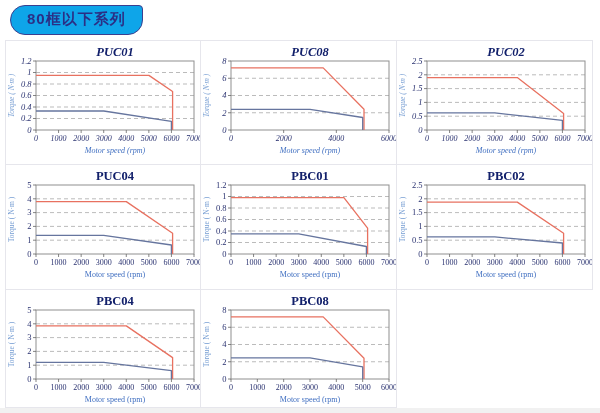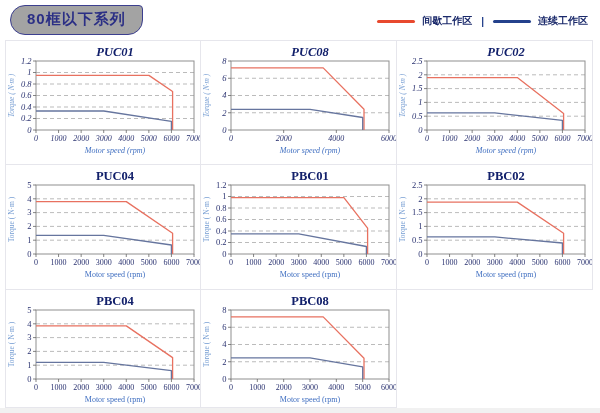--- a/index.html
+++ b/index.html
@@ -7,21 +7,21 @@
               font-family:"Liberation Sans", sans-serif; }
   .page { position:relative; width:600px; height:413px; background:#fff; }
 
   
   .series-tag {
     position:absolute; left:10px; top:5px;
     padding:4px 16px 5px 16px;
     border:1.6px solid #3c3f8f;
     border-radius:15px 4px 15px 15px;
     color:#2b2f85; font-weight:bold; font-size:15px; letter-spacing:1px;
-    background:#a3a3a3;
+    background:#0ea5e9;
   }
 
   
   .legend { position:absolute; right:12px; top:14px; display:flex; align-items:center; gap:7px; }
   .legend-line { width:38px; height:3px; border-radius:2px; display:inline-block; }
   .legend-label { font-size:10px; font-weight:bold; color:#1b2a6b; }
   .legend-sep { font-size:10px; color:#24418c; padding:0 2px; font-weight:bold; }
 
   
   .grid {
@@ -40,27 +40,20 @@
 </style>
 </head>
 <body>
 
 <div class="page">
 
   <div class="series-tag">
     <span>80框以下系列</span>
   </div>
 
-  <div class="legend">
-    <span class="legend-line" id="legend-red-line" style="background: rgb(232, 73, 46);"></span>
-    <span class="legend-label">间歇工作区</span>
-    <span class="legend-sep">|</span>
-    <span class="legend-line" id="legend-blue-line" style="background: rgb(36, 65, 140);"></span>
-    <span class="legend-label">连续工作区</span>
-  </div>
 
   <div class="grid">
     <div class="card row1 col1">
         <svg width="196" height="116" viewBox="0 0 196 116">
           <text x="109" y="12" text-anchor="middle" fill="#12206b" font-family="&quot;Liberation Serif&quot;, serif" font-size="12.5" font-weight="bold">PUC01</text>
           <line x1="30" y1="74.5" x2="188" y2="74.5" stroke="#a9a9a9" stroke-width="0.8" stroke-dasharray="4 3"></line>
           <line x1="30" y1="63" x2="188" y2="63" stroke="#a9a9a9" stroke-width="0.8" stroke-dasharray="4 3"></line>
           <line x1="30" y1="51.5" x2="188" y2="51.5" stroke="#a9a9a9" stroke-width="0.8" stroke-dasharray="4 3"></line>
           <line x1="30" y1="39.99999999999999" x2="188" y2="39.99999999999999" stroke="#a9a9a9" stroke-width="0.8" stroke-dasharray="4 3"></line>
           <line x1="30" y1="28.5" x2="188" y2="28.5" stroke="#a9a9a9" stroke-width="0.8" stroke-dasharray="4 3"></line>

